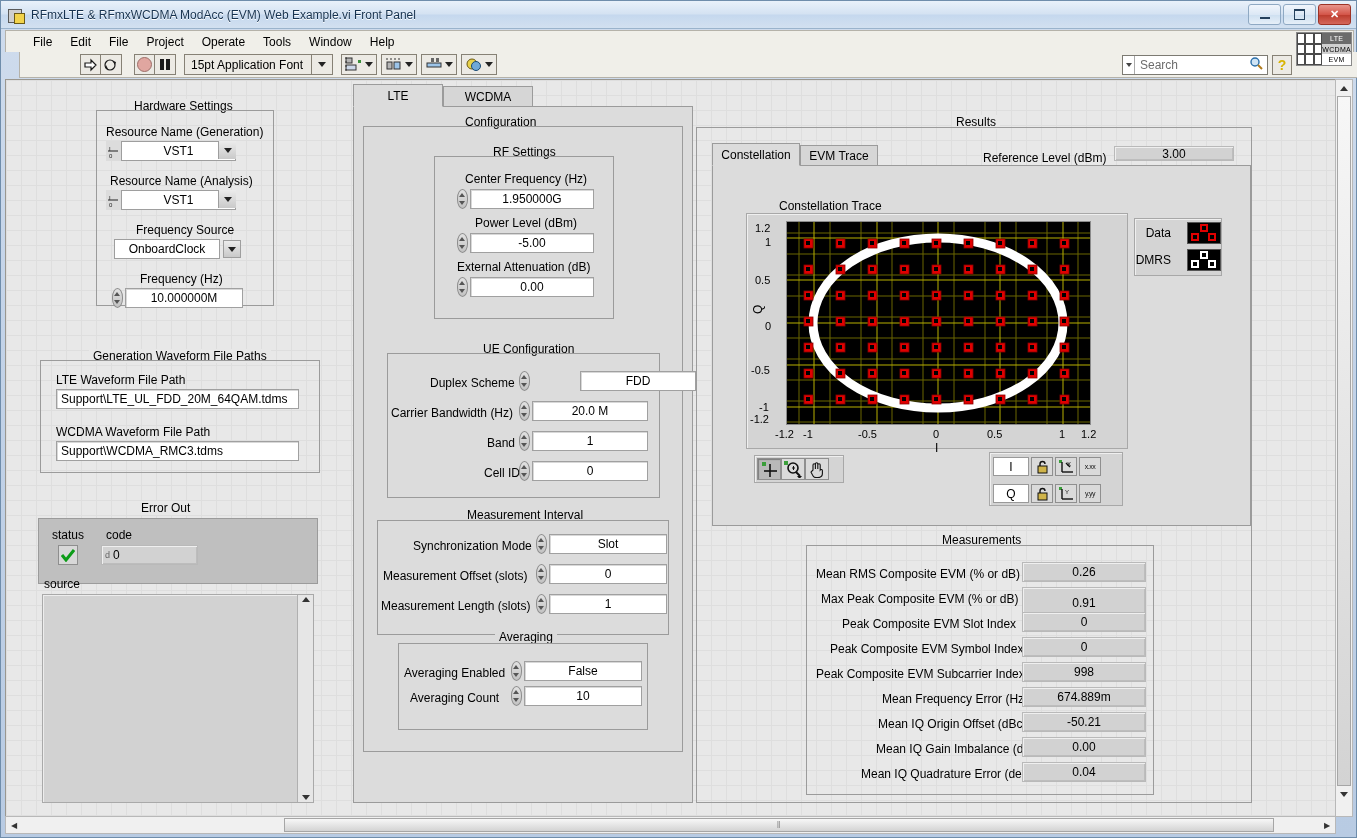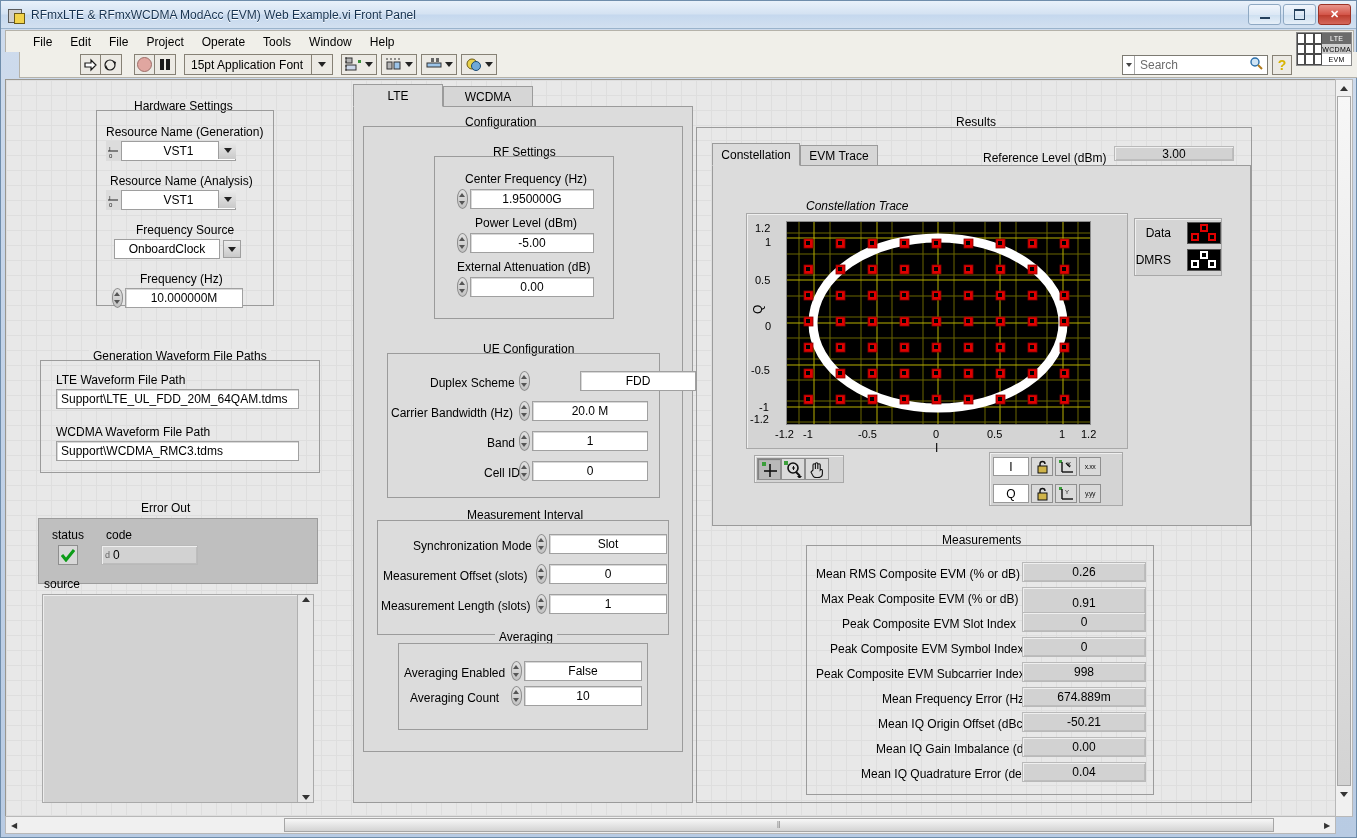--- a/index.html
+++ b/index.html
@@ -573,21 +573,21 @@
     <div class="tabstrip" style="left:706px;top:63px;">
       <div class="tab active" style="width:88px;">
         <span>Constellation</span>
       </div>
       <div class="tab" style="width:75px;">
         <span>EVM Trace</span>
       </div>
     </div>
     <div class="tabbody" style="left:706px;top:85px;width:539px;height:361px;"></div>
 
-    <div class="lv-label" style="position:absolute;left:800px;top:119px;font-style:italic;">Constellation Trace</div>
+    <div class="lv-label" style="position:absolute;left:773px;top:119px;">Constellation Trace</div>
     <div class="graphframe" style="left:740px;top:133px;width:382px;height:236px;">
 
       <div class="axlab" style="left:8px;top:8px;">1.2</div>
       <div class="axlab" style="left:18px;top:22px;">1</div>
       <div class="axlab" style="left:8px;top:60px;">0.5</div>
       <div class="axlab" style="left:18px;top:106px;">0</div>
       <div class="axlab" style="left:4px;top:150px;">-0.5</div>
       <div class="axlab" style="left:12px;top:187px;">-1</div>
       <div class="axlab" style="left:3px;top:199px;">-1.2</div>
       <div class="axlab" style="left:4px;top:100px;font-size:12px;transform:rotate(-90deg);transform-origin:left top;">Q</div>

